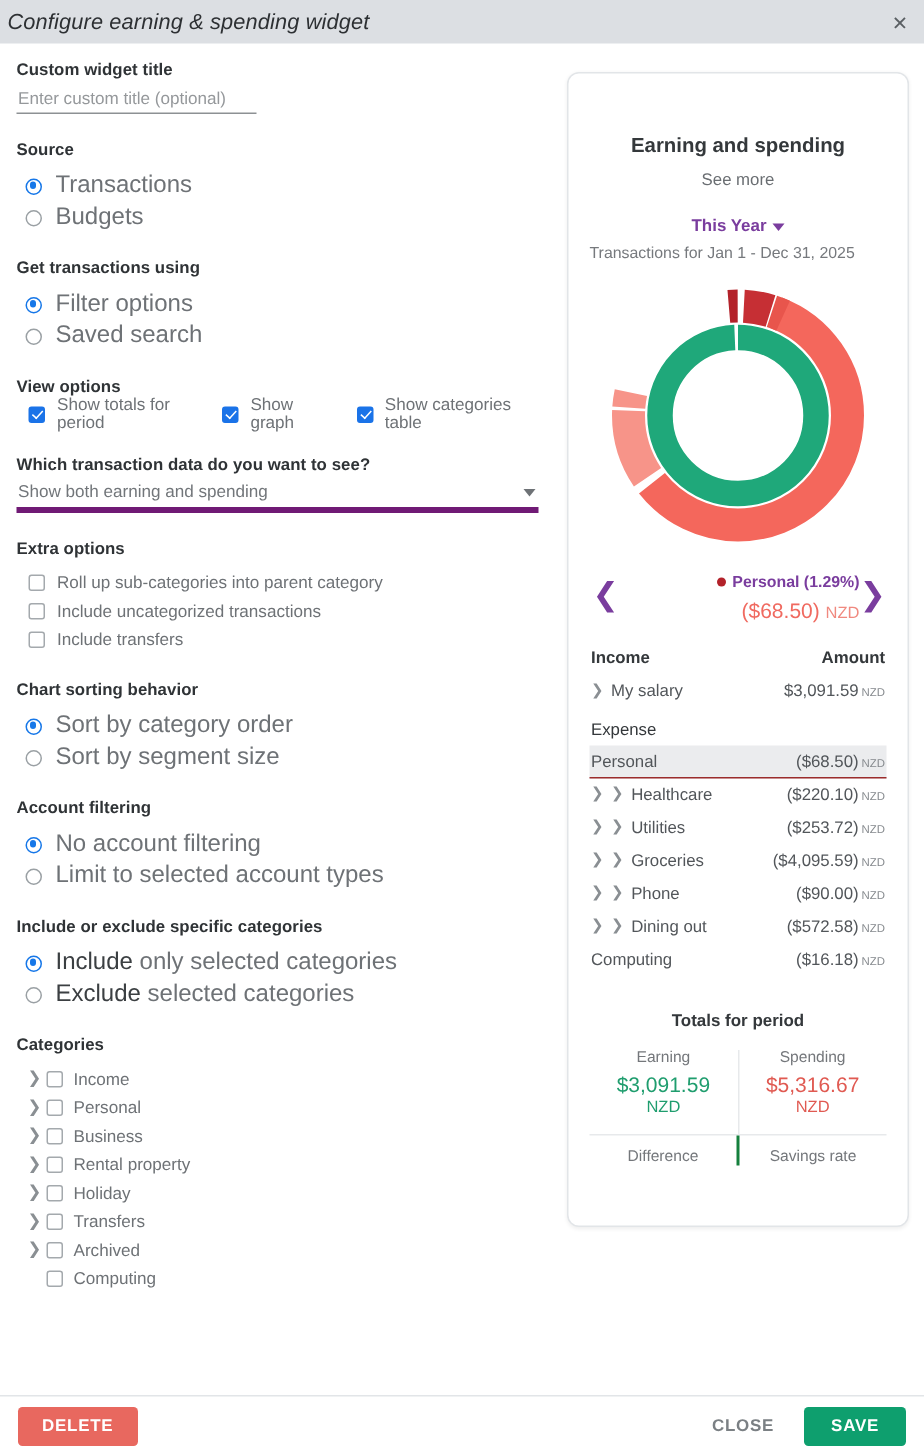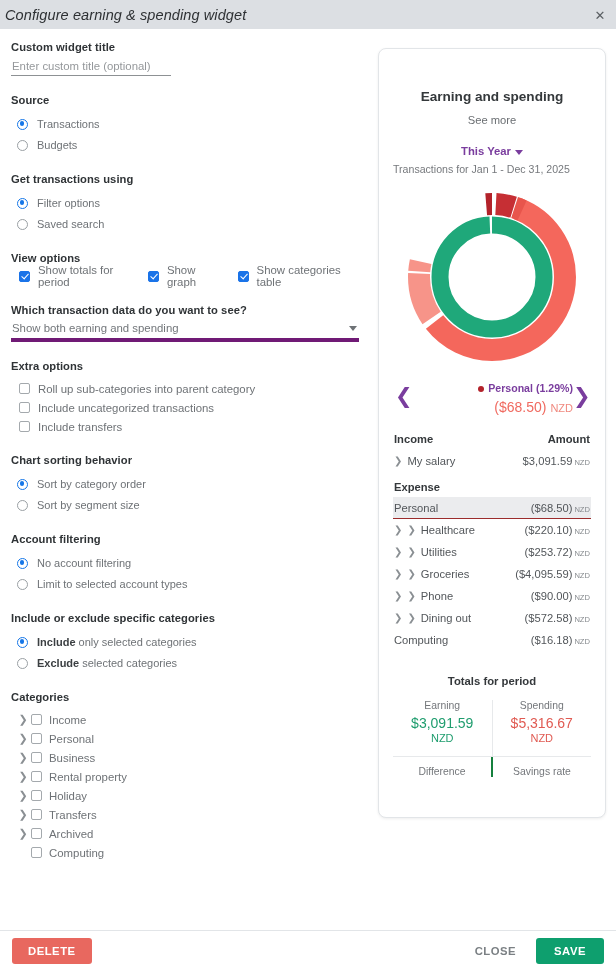--- a/index.html
+++ b/index.html
@@ -52,22 +52,22 @@
   .rad {
     width: 11px; height: 11px; border-radius: 50%; border: 1.4px solid #9aa0a4;
     margin-left: 6px; margin-right: 9px; flex: 0 0 auto; position: relative;
     background: #fff;
   }
   .rad.on { border-color: #1677e8; }
   .rad.on::after {
     content: ""; position: absolute; left: 1.6px; top: 1.6px;
     width: 4.8px; height: 4.8px; border-radius: 50%; background: #1677e8;
   }
-  .rlabel { font-size: 11px; color: #6e7276; }
-  .rlabel b { color: #3b3f42; font-weight: bold; }
+  .rlabel { font-size: 16px; color: #6e7276; }
+  .rlabel b { color: #3b3f42; font-weight: normal; }
 
   .cb {
     width: 11px; height: 11px; border-radius: 2px; border: 1.3px solid #a4a9ad;
     margin-right: 8px; flex: 0 0 auto; position: relative; background: #fff;
   }
   .cb.on { background: #1a73e8; border-color: #1a73e8; }
   .cb.on::after {
     content: ""; position: absolute; left: 3.1px; top: .6px;
     width: 3px; height: 6.2px; border: solid #fff;
     border-width: 0 1.6px 1.6px 0; transform: rotate(42deg);
@@ -155,21 +155,21 @@
   }
   .legend-amt .cur { font-size: 11px; color: #f0897f; }
 
   .tbl { margin-top: 18px; }
   .tbl .hdr {
     display: flex; justify-content: space-between; align-items: baseline;
     font-size: 11.2px; font-weight: bold; color: #34383b;
     padding: 0 1px 5px 1px;
   }
   .tbl .sub-hdr {
-    font-size: 11.2px; font-weight: bold; color: #34383b;
+    font-size: 11.2px; font-weight: normal; color: #34383b;
     padding: 9px 1px 4px 1px;
   }
   .trow {
     display: flex; justify-content: space-between; align-items: center;
     height: 22px; padding: 0 1px; font-size: 11.2px; color: #52565a;
     cursor: pointer;
   }
   .trow.sel {
     background: #ebecee; border-bottom: 1.4px solid #9b2c2c;
   }

